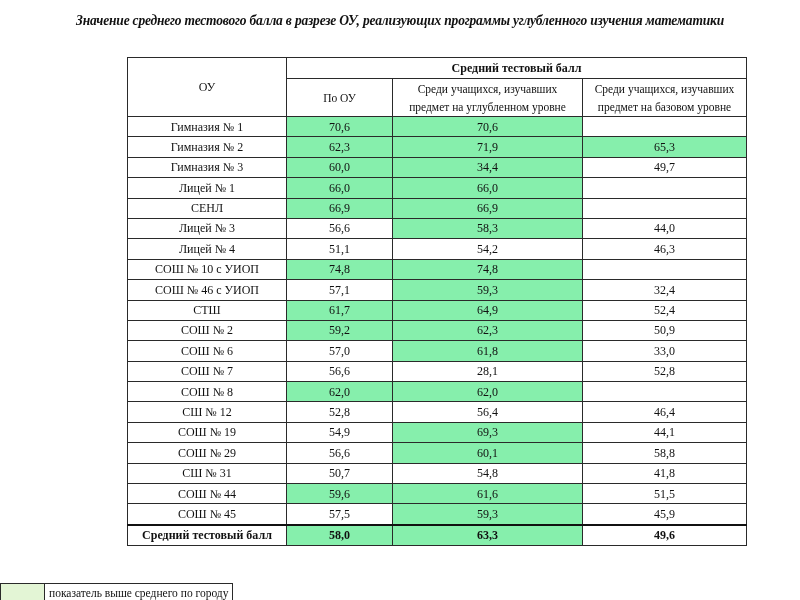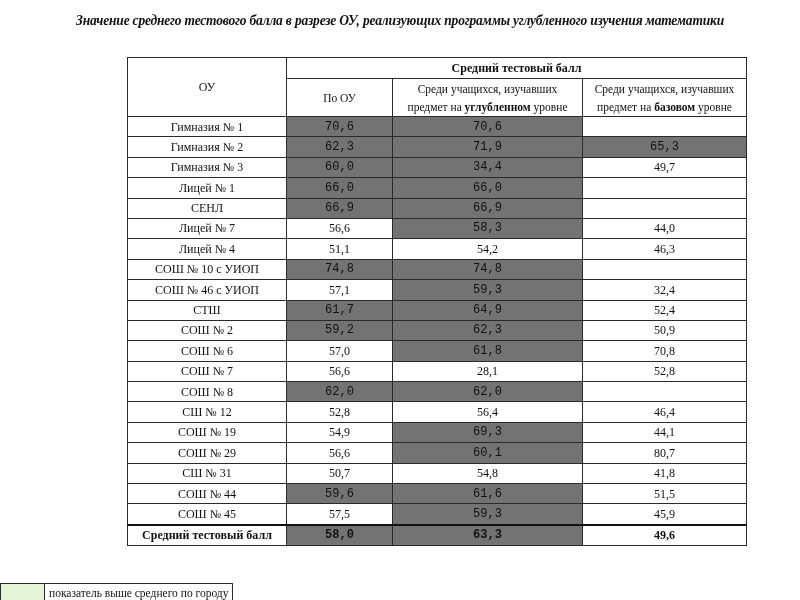--- a/index.html
+++ b/index.html
@@ -8,23 +8,23 @@
   .title { position:absolute; left:0; top:12px; width:800px; text-align:center;
            font-family:"Liberation Serif", serif; font-style:italic; font-weight:bold;
            font-size:14.5px; letter-spacing:-0.2px; transform:scaleX(0.93); transform-origin:center; }
   table.grid { position:absolute; left:127px; top:57px; border-collapse:collapse;
                table-layout:fixed; width:619px; }
   table.grid td, table.grid th { border:1px solid #2a2a2a; text-align:center; vertical-align:middle;
                font-size:12px; padding:0; font-weight:normal; line-height:1.2; }
   table.grid th.top { height:20px; font-weight:bold; }
   table.grid th.sub { height:37px; font-size:11.5px; line-height:18px; }
   table.grid td { height:19.4px; }
-  .hl { background:#737373;font-family:Liberation Mono, monospace; }
+  .hl { background:#86efac; }
   tr.total td { font-weight:bold; border-top:2px solid #111; }
-  .b { font-weight:bold; }
+  .b { font-weight:normal; }
   .legend { position:absolute; left:0; top:567px; border-collapse:collapse;margin-top:16px; }
   .legend td { border:1px solid #2a2a2a; height:18px; font-size:11.5px; padding:0 4px; }
   .legend .swatch { width:43px; background:#e3f5d5; padding:0; }
 </style>
 </head>
 <body>
 
 <div class="title">Значение среднего тестового балла в разрезе ОУ, реализующих программы углубленного изучения математики</div>
 
 <table class="grid">
@@ -76,21 +76,21 @@
         <td class="hl">66,0</td>
         <td></td>
       </tr>
       <tr>
         <td>СЕНЛ</td>
         <td class="hl">66,9</td>
         <td class="hl">66,9</td>
         <td></td>
       </tr>
       <tr>
-        <td>Лицей № 7</td>
+        <td>Лицей № 3</td>
         <td>56,6</td>
         <td class="hl">58,3</td>
         <td>44,0</td>
       </tr>
       <tr>
         <td>Лицей № 4</td>
         <td>51,1</td>
         <td>54,2</td>
         <td>46,3</td>
       </tr>
@@ -115,21 +115,21 @@
       <tr>
         <td>СОШ № 2</td>
         <td class="hl">59,2</td>
         <td class="hl">62,3</td>
         <td>50,9</td>
       </tr>
       <tr>
         <td>СОШ № 6</td>
         <td>57,0</td>
         <td class="hl">61,8</td>
-        <td>70,8</td>
+        <td>33,0</td>
       </tr>
       <tr>
         <td>СОШ № 7</td>
         <td>56,6</td>
         <td>28,1</td>
         <td>52,8</td>
       </tr>
       <tr>
         <td>СОШ № 8</td>
         <td class="hl">62,0</td>
@@ -145,21 +145,21 @@
       <tr>
         <td>СОШ № 19</td>
         <td>54,9</td>
         <td class="hl">69,3</td>
         <td>44,1</td>
       </tr>
       <tr>
         <td>СОШ № 29</td>
         <td>56,6</td>
         <td class="hl">60,1</td>
-        <td>80,7</td>
+        <td>58,8</td>
       </tr>
       <tr>
         <td>СШ № 31</td>
         <td>50,7</td>
         <td>54,8</td>
         <td>41,8</td>
       </tr>
       <tr>
         <td>СОШ № 44</td>
         <td class="hl">59,6</td>

